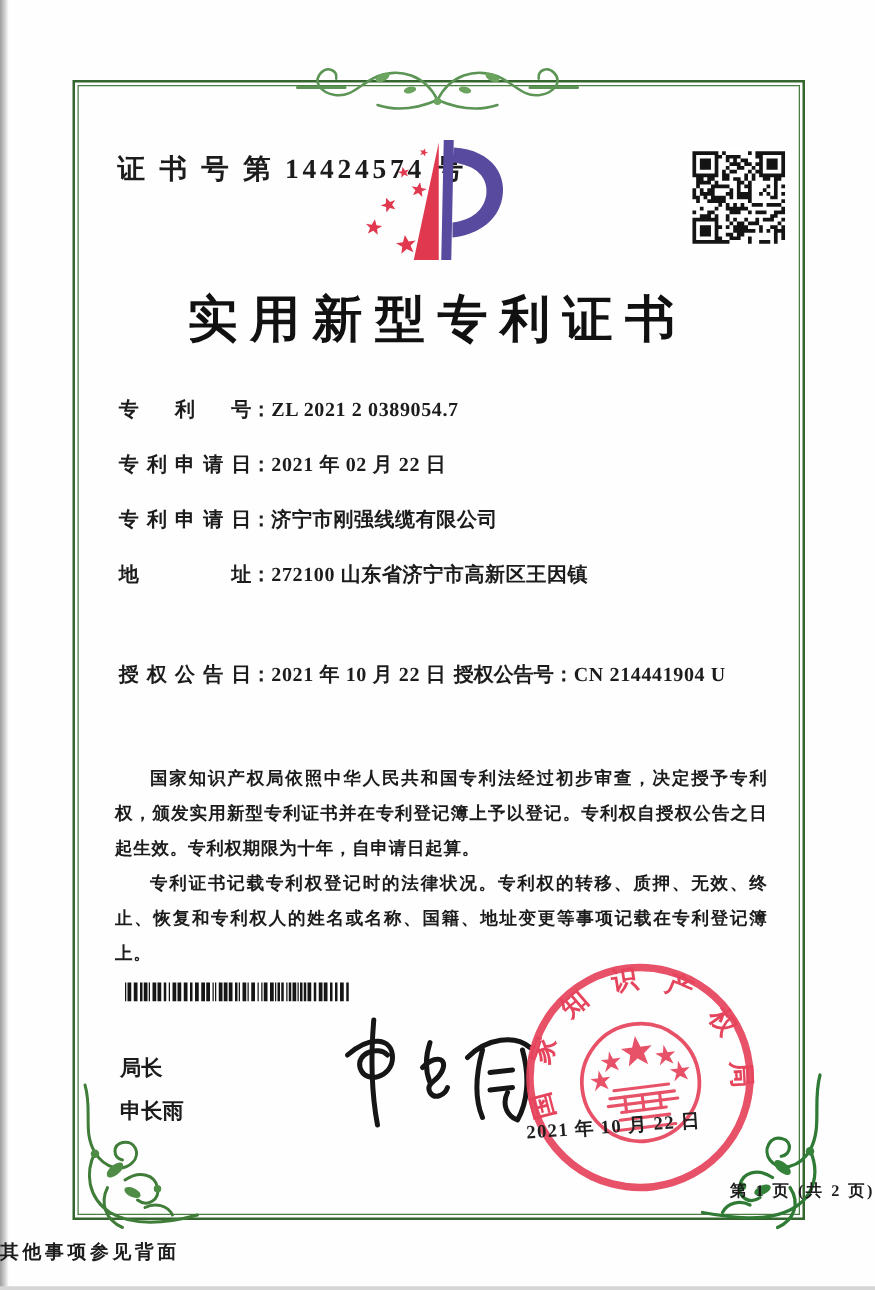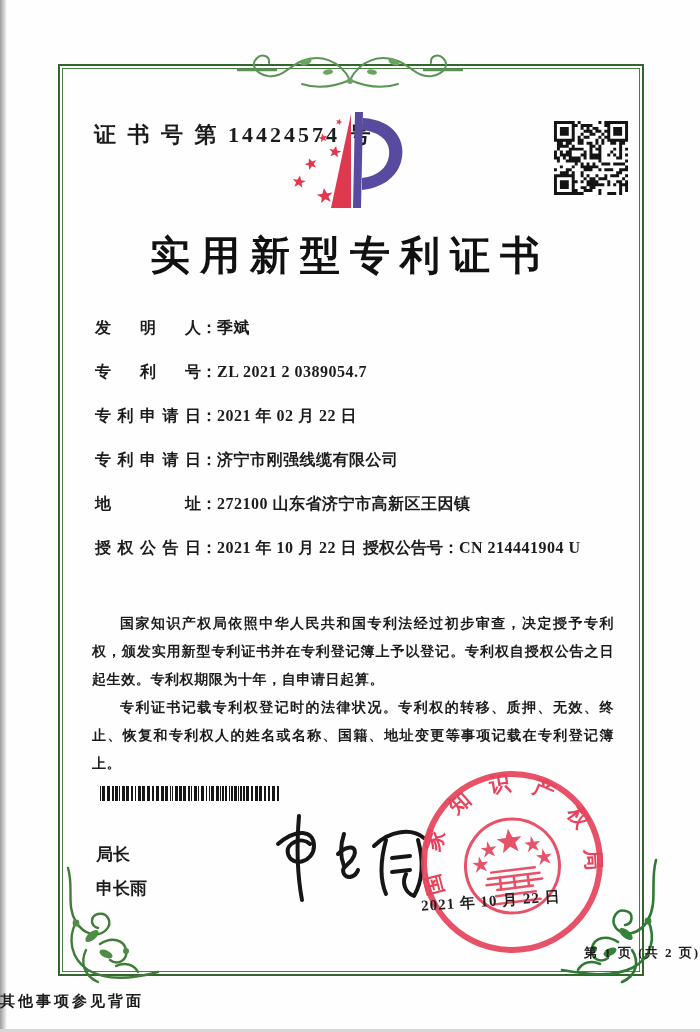--- a/index.html
+++ b/index.html
@@ -28,21 +28,21 @@
 
   .title{position:absolute;left:0;top:228px;width:100%;text-align:center;
     font-size:40px;font-weight:bold;letter-spacing:10px;color:#111;}
 
   .fields{position:absolute;left:95px;top:318px;width:520px;font-size:16px;font-weight:600;}
   .field-row{height:44px;white-space:nowrap;}
   .flabel{display:inline-block;width:106px;text-align:justify;text-align-last:justify;
     -moz-text-align-last:justify;vertical-align:top;}
   .fcolon{display:inline-block;width:16px;}
   .fvalue{letter-spacing:.5px;}
-  .grant-pair-left{display:inline-block;width:268px;}
+  .grant-pair-left{display:inline-block;width:268px;margin-top:36px;}
 
   .paragraphs{position:absolute;left:92px;top:610px;width:522px;
     font-size:14px;line-height:28px;font-weight:600;text-align:justify;letter-spacing:.6px;}
   .paragraphs p{margin:0;text-indent:2em;}
 
   .barcode{position:absolute;left:100px;top:786px;width:182px;height:15px;}
   .barcode i{position:absolute;top:0;bottom:0;background:#161616;}
 
   .sig-block{position:absolute;left:96px;top:838px;font-size:17px;font-weight:bold;
     font-family:"Liberation Sans","DejaVu Sans",sans-serif;line-height:34px;}
@@ -142,23 +142,20 @@
     </g>
   </svg>
 
   <svg id="qr-svg" class="qr" viewBox="-1 -1 27 27">
       <path d="M0 0h1v1h-1zM1 0h1v1h-1zM2 0h1v1h-1zM3 0h1v1h-1zM4 0h1v1h-1zM5 0h1v1h-1zM6 0h1v1h-1zM8 0h1v1h-1zM15 0h1v1h-1zM17 0h1v1h-1zM18 0h1v1h-1zM19 0h1v1h-1zM20 0h1v1h-1zM21 0h1v1h-1zM22 0h1v1h-1zM23 0h1v1h-1zM24 0h1v1h-1zM0 1h1v1h-1zM6 1h1v1h-1zM7 1h1v1h-1zM9 1h1v1h-1zM10 1h1v1h-1zM11 1h1v1h-1zM12 1h1v1h-1zM17 1h1v1h-1zM18 1h1v1h-1zM24 1h1v1h-1zM0 2h1v1h-1zM2 2h1v1h-1zM3 2h1v1h-1zM4 2h1v1h-1zM6 2h1v1h-1zM9 2h1v1h-1zM11 2h1v1h-1zM13 2h1v1h-1zM14 2h1v1h-1zM18 2h1v1h-1zM20 2h1v1h-1zM21 2h1v1h-1zM22 2h1v1h-1zM24 2h1v1h-1zM0 3h1v1h-1zM2 3h1v1h-1zM3 3h1v1h-1zM4 3h1v1h-1zM6 3h1v1h-1zM10 3h1v1h-1zM11 3h1v1h-1zM12 3h1v1h-1zM14 3h1v1h-1zM15 3h1v1h-1zM17 3h1v1h-1zM18 3h1v1h-1zM20 3h1v1h-1zM21 3h1v1h-1zM22 3h1v1h-1zM24 3h1v1h-1zM0 4h1v1h-1zM2 4h1v1h-1zM3 4h1v1h-1zM4 4h1v1h-1zM6 4h1v1h-1zM9 4h1v1h-1zM12 4h1v1h-1zM13 4h1v1h-1zM16 4h1v1h-1zM18 4h1v1h-1zM20 4h1v1h-1zM21 4h1v1h-1zM22 4h1v1h-1zM24 4h1v1h-1zM0 5h1v1h-1zM6 5h1v1h-1zM8 5h1v1h-1zM10 5h1v1h-1zM11 5h1v1h-1zM15 5h1v1h-1zM17 5h1v1h-1zM18 5h1v1h-1zM24 5h1v1h-1zM0 6h1v1h-1zM1 6h1v1h-1zM2 6h1v1h-1zM3 6h1v1h-1zM4 6h1v1h-1zM5 6h1v1h-1zM6 6h1v1h-1zM8 6h1v1h-1zM9 6h1v1h-1zM14 6h1v1h-1zM16 6h1v1h-1zM18 6h1v1h-1zM19 6h1v1h-1zM20 6h1v1h-1zM21 6h1v1h-1zM22 6h1v1h-1zM23 6h1v1h-1zM24 6h1v1h-1zM1 7h1v1h-1zM2 7h1v1h-1zM4 7h1v1h-1zM5 7h1v1h-1zM8 7h1v1h-1zM9 7h1v1h-1zM11 7h1v1h-1zM12 7h1v1h-1zM14 7h1v1h-1zM16 7h1v1h-1zM19 7h1v1h-1zM20 7h1v1h-1zM22 7h1v1h-1zM23 7h1v1h-1zM1 8h1v1h-1zM2 8h1v1h-1zM3 8h1v1h-1zM4 8h1v1h-1zM6 8h1v1h-1zM12 8h1v1h-1zM13 8h1v1h-1zM15 8h1v1h-1zM22 8h1v1h-1zM1 9h1v1h-1zM5 9h1v1h-1zM6 9h1v1h-1zM7 9h1v1h-1zM8 9h1v1h-1zM9 9h1v1h-1zM12 9h1v1h-1zM14 9h1v1h-1zM15 9h1v1h-1zM20 9h1v1h-1zM22 9h1v1h-1zM24 9h1v1h-1zM0 10h1v1h-1zM2 10h1v1h-1zM4 10h1v1h-1zM5 10h1v1h-1zM10 10h1v1h-1zM12 10h1v1h-1zM15 10h1v1h-1zM19 10h1v1h-1zM22 10h1v1h-1zM0 11h1v1h-1zM2 11h1v1h-1zM3 11h1v1h-1zM4 11h1v1h-1zM5 11h1v1h-1zM9 11h1v1h-1zM10 11h1v1h-1zM12 11h1v1h-1zM13 11h1v1h-1zM14 11h1v1h-1zM15 11h1v1h-1zM18 11h1v1h-1zM20 11h1v1h-1zM22 11h1v1h-1zM24 11h1v1h-1zM0 12h1v1h-1zM1 12h1v1h-1zM3 12h1v1h-1zM5 12h1v1h-1zM6 12h1v1h-1zM7 12h1v1h-1zM8 12h1v1h-1zM10 12h1v1h-1zM12 12h1v1h-1zM13 12h1v1h-1zM14 12h1v1h-1zM15 12h1v1h-1zM21 12h1v1h-1zM22 12h1v1h-1zM1 13h1v1h-1zM4 13h1v1h-1zM5 13h1v1h-1zM6 13h1v1h-1zM7 13h1v1h-1zM8 13h1v1h-1zM15 13h1v1h-1zM24 13h1v1h-1zM7 14h1v1h-1zM9 14h1v1h-1zM11 14h1v1h-1zM13 14h1v1h-1zM16 14h1v1h-1zM17 14h1v1h-1zM18 14h1v1h-1zM20 14h1v1h-1zM21 14h1v1h-1zM22 14h1v1h-1zM23 14h1v1h-1zM2 15h1v1h-1zM6 15h1v1h-1zM9 15h1v1h-1zM10 15h1v1h-1zM11 15h1v1h-1zM12 15h1v1h-1zM13 15h1v1h-1zM14 15h1v1h-1zM24 15h1v1h-1zM0 16h1v1h-1zM4 16h1v1h-1zM5 16h1v1h-1zM10 16h1v1h-1zM11 16h1v1h-1zM12 16h1v1h-1zM15 16h1v1h-1zM17 16h1v1h-1zM18 16h1v1h-1zM19 16h1v1h-1zM22 16h1v1h-1zM23 16h1v1h-1zM24 16h1v1h-1zM2 17h1v1h-1zM3 17h1v1h-1zM4 17h1v1h-1zM6 17h1v1h-1zM9 17h1v1h-1zM21 17h1v1h-1zM22 17h1v1h-1zM0 18h1v1h-1zM1 18h1v1h-1zM2 18h1v1h-1zM3 18h1v1h-1zM4 18h1v1h-1zM5 18h1v1h-1zM6 18h1v1h-1zM9 18h1v1h-1zM11 18h1v1h-1zM14 18h1v1h-1zM17 18h1v1h-1zM19 18h1v1h-1zM20 18h1v1h-1zM21 18h1v1h-1zM24 18h1v1h-1zM0 19h1v1h-1zM6 19h1v1h-1zM10 19h1v1h-1zM12 19h1v1h-1zM13 19h1v1h-1zM15 19h1v1h-1zM16 19h1v1h-1zM17 19h1v1h-1zM23 19h1v1h-1zM0 20h1v1h-1zM2 20h1v1h-1zM3 20h1v1h-1zM4 20h1v1h-1zM6 20h1v1h-1zM7 20h1v1h-1zM9 20h1v1h-1zM11 20h1v1h-1zM12 20h1v1h-1zM13 20h1v1h-1zM14 20h1v1h-1zM18 20h1v1h-1zM21 20h1v1h-1zM22 20h1v1h-1zM24 20h1v1h-1zM0 21h1v1h-1zM2 21h1v1h-1zM3 21h1v1h-1zM4 21h1v1h-1zM6 21h1v1h-1zM11 21h1v1h-1zM12 21h1v1h-1zM13 21h1v1h-1zM14 21h1v1h-1zM15 21h1v1h-1zM16 21h1v1h-1zM18 21h1v1h-1zM20 21h1v1h-1zM22 21h1v1h-1zM23 21h1v1h-1zM24 21h1v1h-1zM0 22h1v1h-1zM2 22h1v1h-1zM3 22h1v1h-1zM4 22h1v1h-1zM6 22h1v1h-1zM9 22h1v1h-1zM10 22h1v1h-1zM12 22h1v1h-1zM13 22h1v1h-1zM22 22h1v1h-1zM24 22h1v1h-1zM0 23h1v1h-1zM6 23h1v1h-1zM7 23h1v1h-1zM10 23h1v1h-1zM11 23h1v1h-1zM12 23h1v1h-1zM15 23h1v1h-1zM22 23h1v1h-1zM24 23h1v1h-1zM0 24h1v1h-1zM1 24h1v1h-1zM2 24h1v1h-1zM3 24h1v1h-1zM4 24h1v1h-1zM5 24h1v1h-1zM6 24h1v1h-1zM7 24h1v1h-1zM8 24h1v1h-1zM9 24h1v1h-1zM15 24h1v1h-1zM18 24h1v1h-1zM19 24h1v1h-1zM20 24h1v1h-1zM22 24h1v1h-1z" fill="#141414"></path>
     </svg>
 
   <div class="title">实用新型专利证书</div>
 
   <div class="fields">
-    <div class="field-row">
-      <span class="flabel">发明人</span><span class="fcolon">：</span><span class="fvalue">季斌</span>
-    </div>
     <div class="field-row">
       <span class="flabel">专利号</span><span class="fcolon">：</span><span class="fvalue">ZL 2021 2 0389054.7</span>
     </div>
     <div class="field-row">
       <span class="flabel">专利申请日</span><span class="fcolon">：</span><span class="fvalue">2021 年 02 月 22 日</span>
     </div>
     <div class="field-row">
       <span class="flabel">专利申请日</span><span class="fcolon">：</span><span class="fvalue">济宁市刚强线缆有限公司</span>
     </div>
     <div class="field-row">

